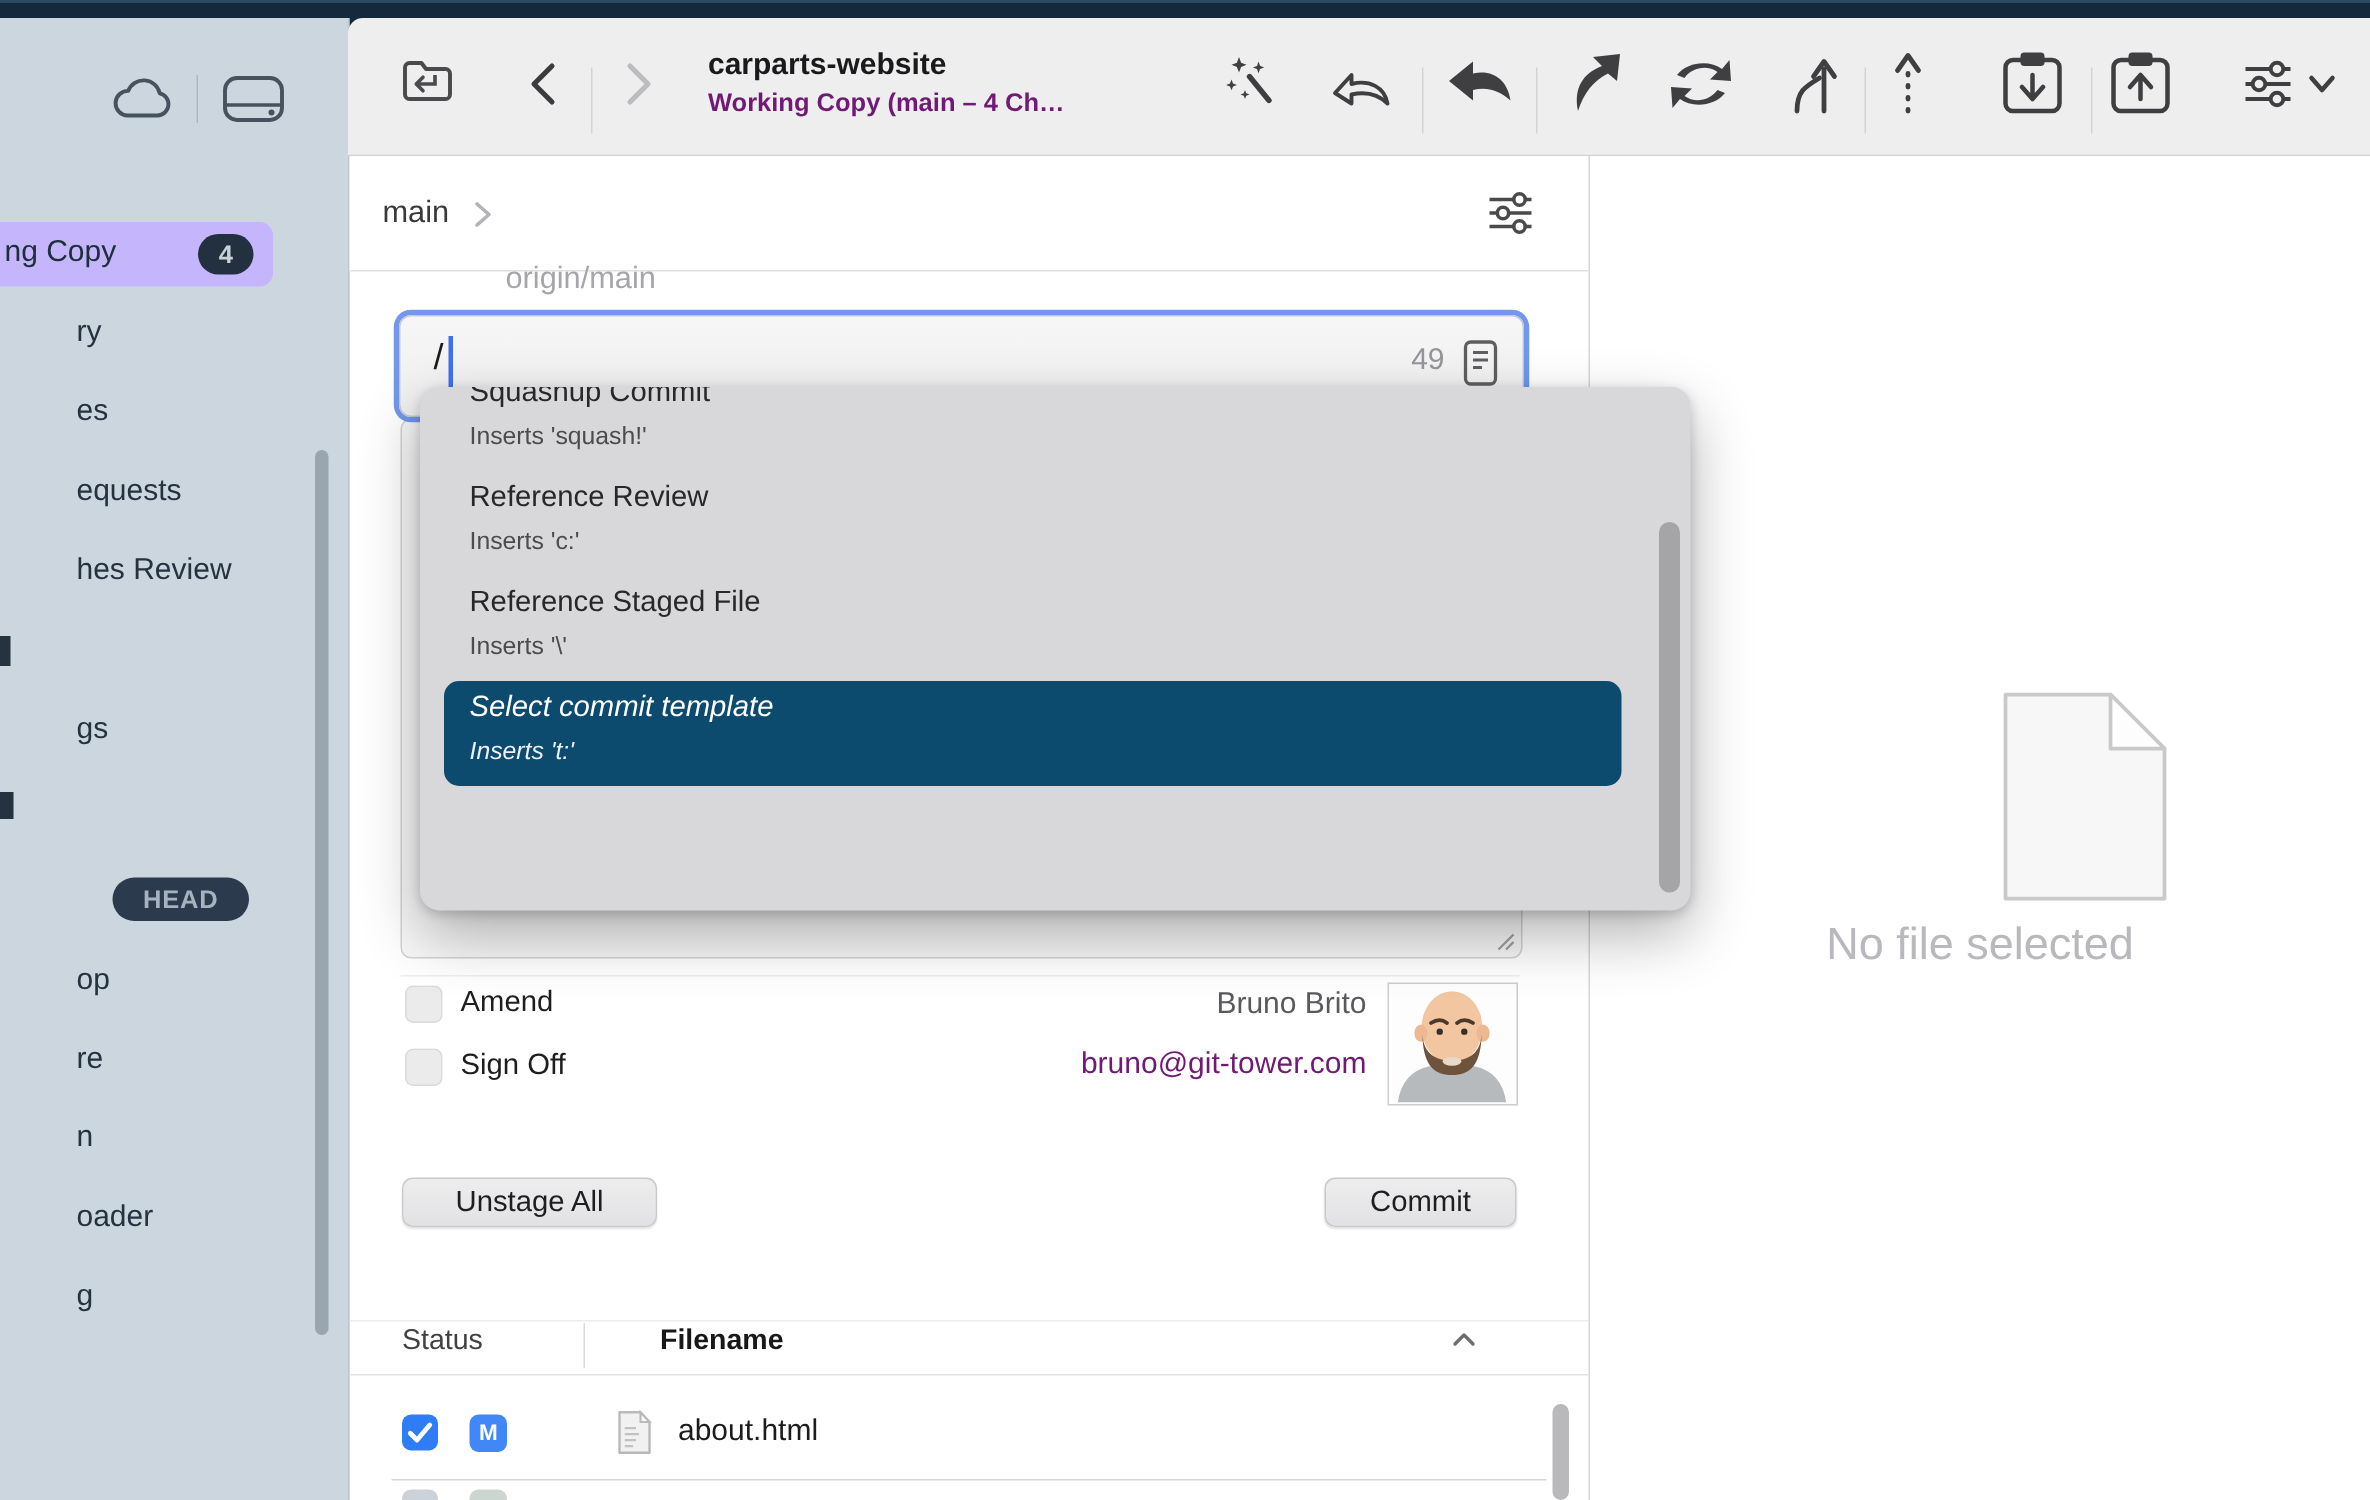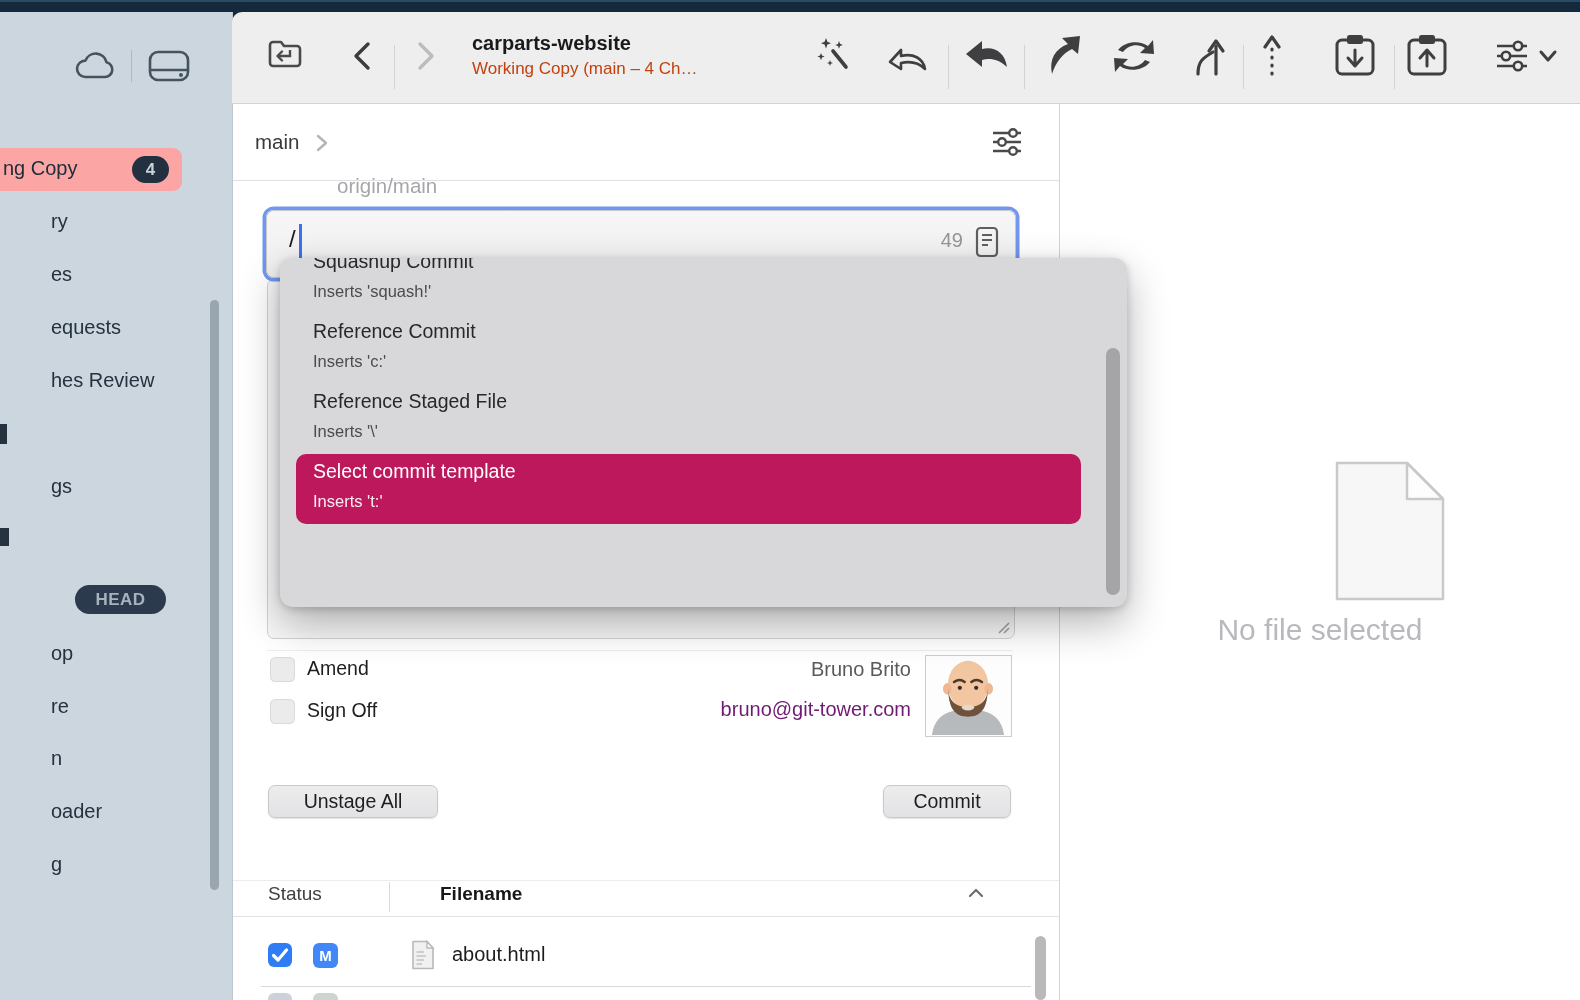--- a/index.html
+++ b/index.html
@@ -10,39 +10,39 @@
   
   #top-strip{left:0;top:0;width:1580px;height:22px;
     background:linear-gradient(#2a4a63 0px,#2a4a63 2px,#15293c 2px);}
 
   
   #sidebar{left:0;top:12px;width:232px;height:988px;background:#cbd6df;
     border-right:1px solid #bcc6ce;}
   .sb-icon{position:absolute;top:36px;}
   #sb-divider{position:absolute;left:131px;top:38px;width:1px;height:32px;background:#adb8c1;}
   #sb-selected{position:absolute;left:0;top:136px;width:182px;height:43px;
-    background:#fca5a5;border-radius:0 9px 9px 0;}
+    background:#c4b5fd;border-radius:0 9px 9px 0;}
   #sb-selected .lbl{position:absolute;left:3px;top:9px;font-size:20px;color:#202e3c;}
   #sb-badge{position:absolute;right:13px;top:8px;min-width:37px;height:27px;border-radius:14px;
     background:#23303f;color:#c9d1d9;font-weight:bold;font-size:17px;
     display:flex;align-items:center;justify-content:center;}
   .sb-item{position:absolute;left:3px;font-size:20px;color:#25323f;line-height:24px;margin-left:48px;}
   #sb-head{position:absolute;left:75px;top:573px;width:91px;height:29px;border-radius:15px;
     background:#2b3a4d;color:#a7b2bf;font-weight:bold;font-size:17px;letter-spacing:.5px;
     display:flex;align-items:center;justify-content:center;}
   .sb-stub{position:absolute;left:0;background:#25323f;}
   #sb-scroll{position:absolute;left:210px;top:288px;width:9px;height:590px;
     border-radius:4.5px;background:#9aa6af;}
 
   
   #toolbar{left:232px;top:12px;width:1348px;height:91px;background:#eeeeef;
     border-bottom:1px solid #d2d2d4;border-top-left-radius:10px;}
   .tb-div{position:absolute;top:33px;width:1px;height:44px;background:#d3d3d5;}
   #tb-title{position:absolute;left:240px;top:20px;font-size:20px;font-weight:bold;color:#1a1a1c;}
-  #tb-subtitle{position:absolute;left:240px;top:47px;font-size:17px;color:#c2410c;}
+  #tb-subtitle{position:absolute;left:240px;top:47px;font-size:17px;color:#701a75;font-weight:bold;}
   .tb-btn{position:absolute;}
 
   
   #crumb-bar{left:233px;top:104px;width:826px;height:76px;background:#ffffff;
     border-bottom:1px solid #e0e0e2;}
   #crumb-branch{position:absolute;left:255px;top:130px;font-size:20.5px;color:#3a3a3c;}
   #crumb-track{position:absolute;left:337px;top:130px;font-size:20.5px;color:#a6a6aa;margin-top:44px;}
   #crumb-chevron{position:absolute;left:315px;top:134px;}
   #filter-btn{position:absolute;left:990px;top:126px;}
 
@@ -101,21 +101,21 @@
   #list-scroll{left:1035px;top:936px;width:11px;height:64px;border-radius:5.5px;background:#b9b9bc;}
 
   
   #suggest-menu{left:280px;top:258px;width:847px;height:349px;background:#d8d8da;
     border-radius:13px;overflow:hidden;
     box-shadow:0 16px 40px rgba(0,0,0,0.30),0 2px 8px rgba(0,0,0,0.18);}
   #menu-inner{position:absolute;left:16px;top:-14px;width:785px;}
   .menu-item{position:relative;height:70px;}
   .mi-title{position:absolute;left:17px;top:2px;font-size:19.5px;line-height:30px;color:#28282a;}
   .mi-detail{position:absolute;left:17px;top:34px;font-size:16.5px;line-height:26px;color:#4c4c4f;}
-  .menu-item.selected{background:#be185d;border-radius:10px;}
+  .menu-item.selected{background:#0c4a6e;border-radius:10px;font-style:italic;}
   .menu-item.selected .mi-title{color:#ffffff;}
   .menu-item.selected .mi-detail{color:rgba(255,255,255,0.92);}
   #menu-scroll{position:absolute;right:7px;top:90px;width:14px;height:247px;
     border-radius:7px;background:#a5a5a8;}
 </style>
 </head>
 <body>
 
 <div id="app">
 
@@ -319,21 +319,21 @@
   <div class="abs" id="partial-badge"></div>
   <div class="abs" id="list-scroll"></div>
 
   <div class="abs" id="suggest-menu">
     <div id="menu-inner">
       <div class="menu-item">
         <div class="mi-title">Squashup Commit</div>
         <div class="mi-detail">Inserts 'squash!'</div>
       </div>
       <div class="menu-item">
-        <div class="mi-title">Reference Commit</div>
+        <div class="mi-title">Reference Review</div>
         <div class="mi-detail">Inserts 'c:'</div>
       </div>
       <div class="menu-item">
         <div class="mi-title">Reference Staged File</div>
         <div class="mi-detail">Inserts '\'</div>
       </div>
       <div class="menu-item selected">
         <div class="mi-title">Select commit template</div>
         <div class="mi-detail">Inserts 't:'</div>
       </div>

